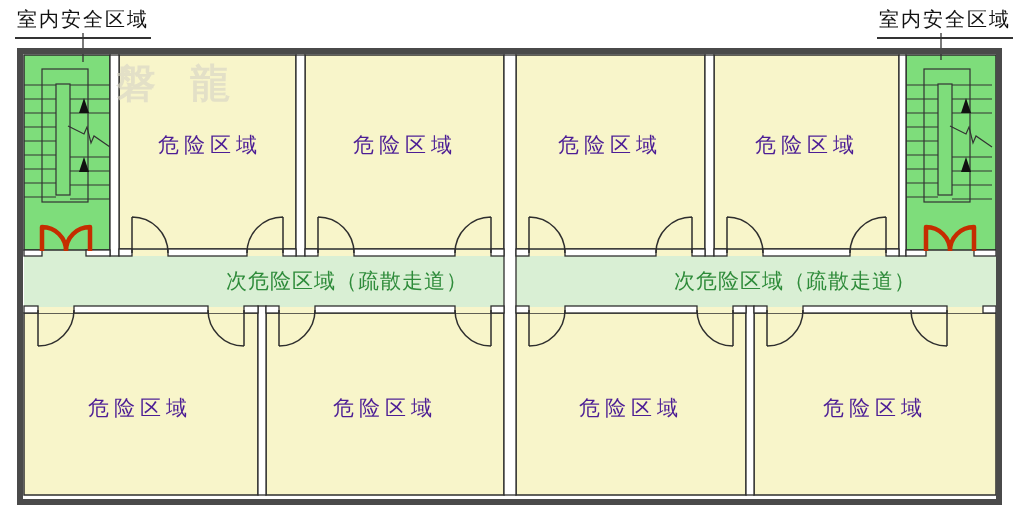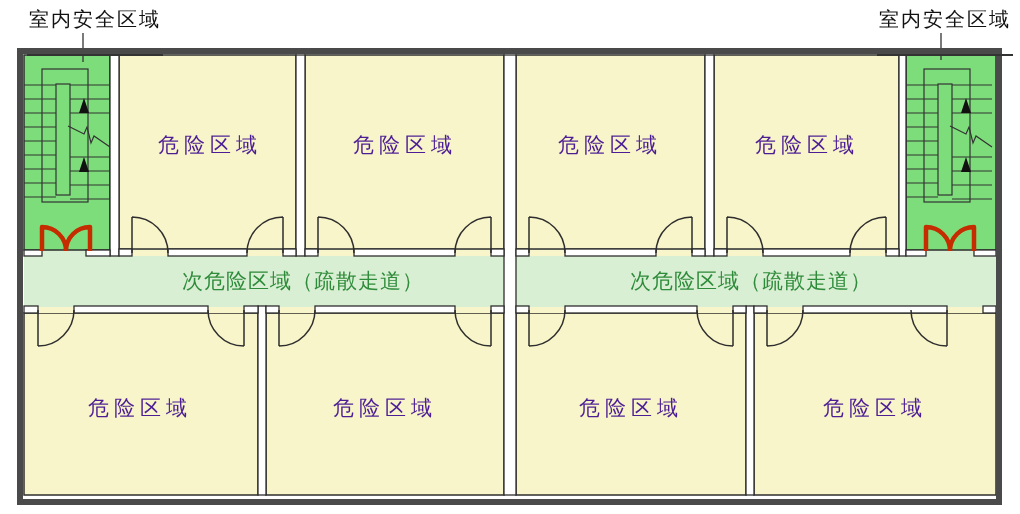--- a/index.html
+++ b/index.html
@@ -1,25 +1,25 @@
 <!DOCTYPE html>
 <html><head>
 <meta charset="utf-8">
 <style>
   html,body{margin:0;padding:0;background:#ffffff;}
   #plan{position:relative;width:1020px;height:514px;background:#ffffff;overflow:hidden;
         font-family:"DejaVu Sans","Liberation Sans",sans-serif;}
   #plan svg{position:absolute;left:0;top:0;}
   .lbl{position:absolute;white-space:nowrap;}
   .zone-label{font-size:20px;color:#111111;letter-spacing:2px;
-              border-bottom:2px solid #333333;padding:0 2px 21px 2px;top:6px;margin-left:12px;}
+              border-bottom:2px solid #333333;padding:0 2px 4px 2px;top:6px;}
   .room-label{font-size:21px;color:#4c1d95;letter-spacing:5px;
               transform:translate(-50%,-50%);}
   .corridor-label{font-size:21px;color:#2e8b3a;letter-spacing:1px;
-              transform:translate(-50%,-50%);}
+              transform:translate(-50%,-50%);margin-left:44px;}
   .watermark{font-size:40px;font-weight:bold;color:#d9d6c6;opacity:.65;
              letter-spacing:10px;left:116px;top:56px;}
 </style>
 </head>
 <body>
 
 <div id="plan">
 
 <svg width="1020" height="514" viewBox="0 0 1020 514">
 
@@ -144,20 +144,21 @@
   </g>
 
   <g stroke="#333333" stroke-width="1.3">
     <path d="M83,33 V62"></path>
     <path d="M941,33 V60"></path>
   </g>
 
   <rect x="20" y="51" width="979" height="451" fill="none" stroke="#4a4a4a" stroke-width="6"></rect>
 </svg>
 
+  <div class="lbl watermark">磐 龍</div>
 
   <div class="lbl zone-label" style="left:15px;">室内安全区域</div>
   <div class="lbl zone-label" style="right:7px;">室内安全区域</div>
 
   <div class="lbl corridor-label" style="left:303px;top:281px;">次危险区域（疏散走道）</div>
   <div class="lbl corridor-label" style="left:751px;top:281px;">次危险区域（疏散走道）</div>
 
   <div class="lbl room-label" style="left:210px;top:145px;">危险区域</div>
   <div class="lbl room-label" style="left:405px;top:145px;">危险区域</div>
   <div class="lbl room-label" style="left:610px;top:145px;">危险区域</div>

